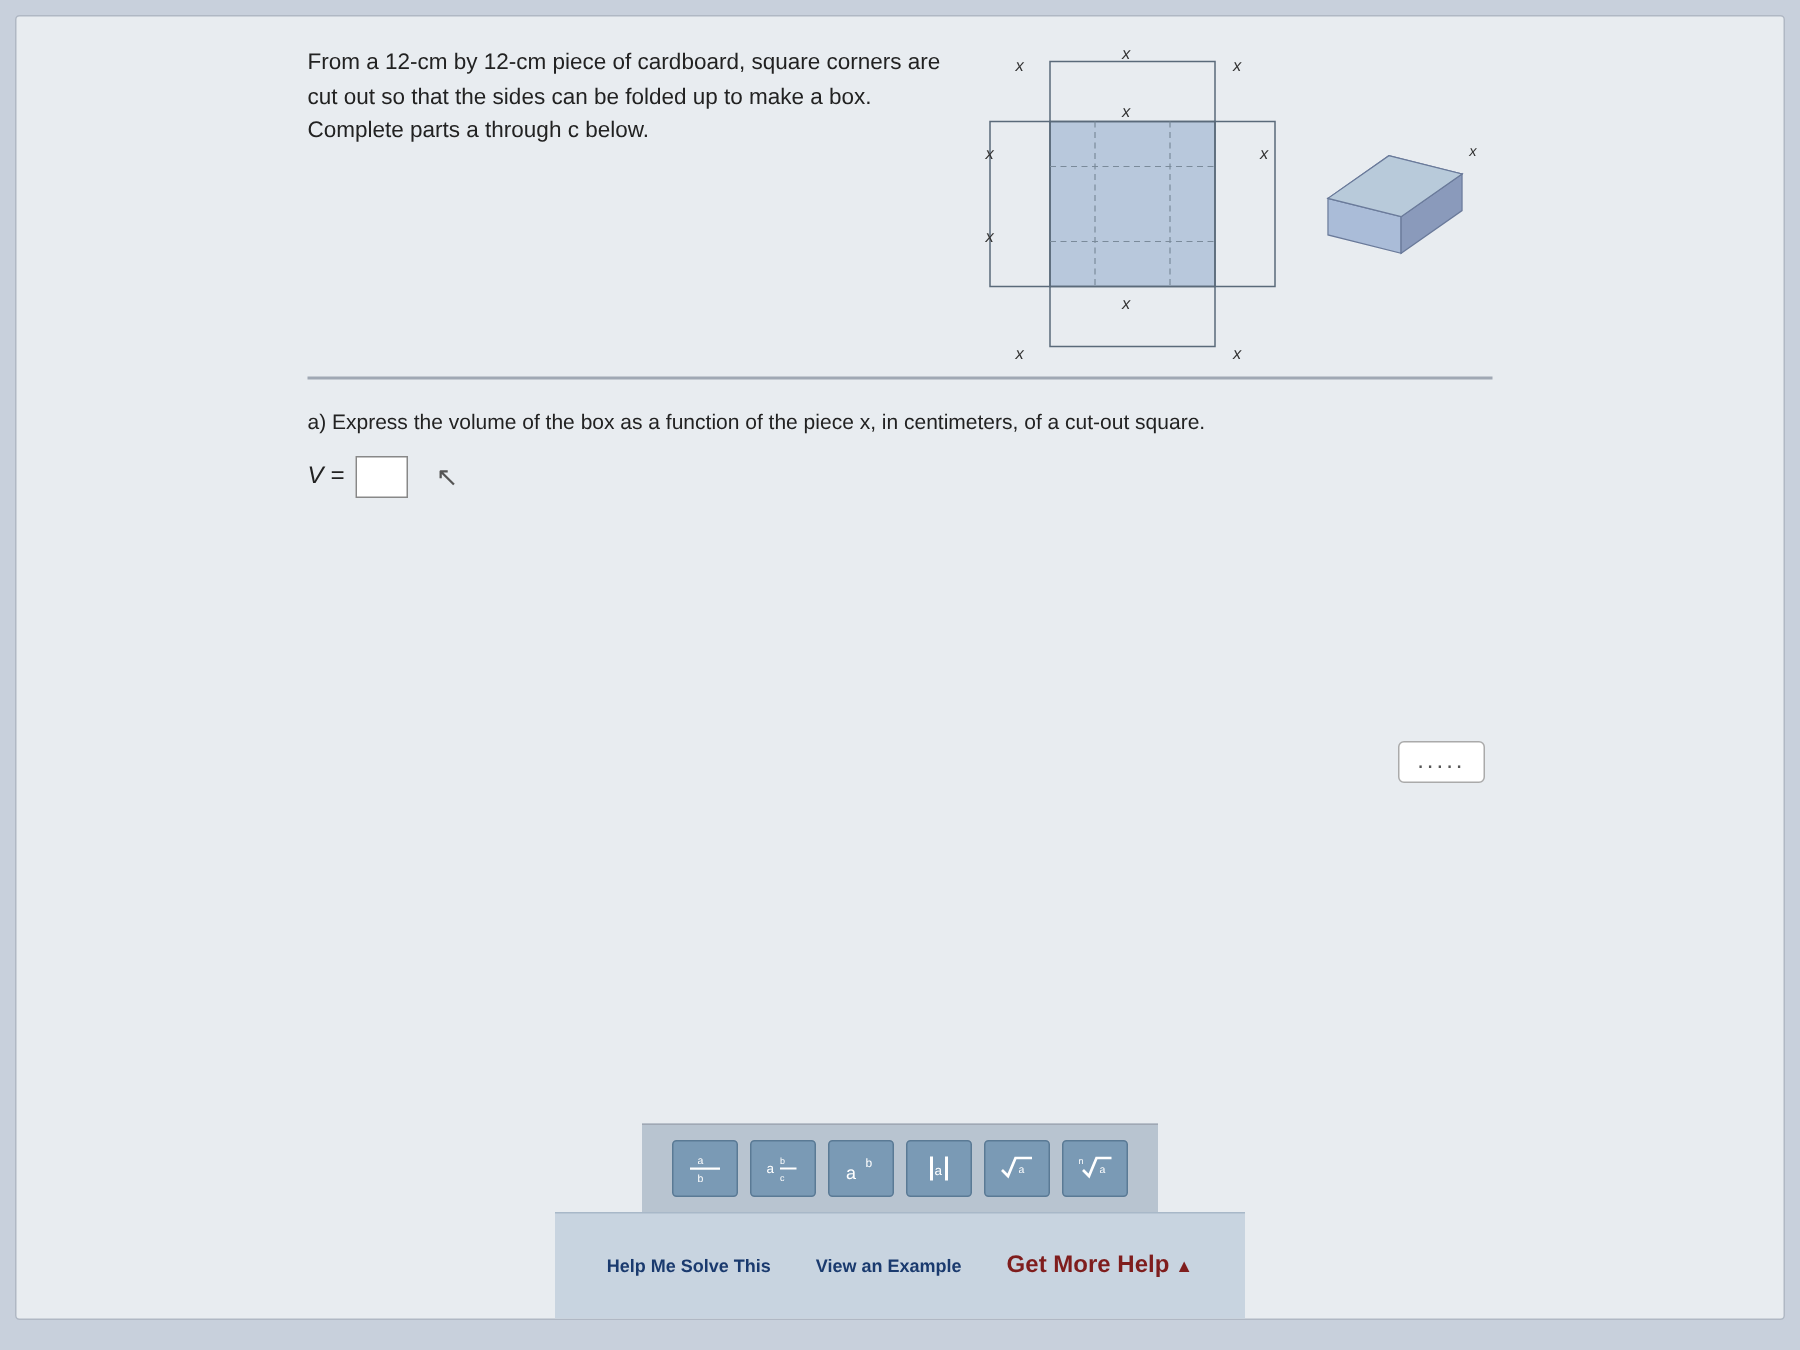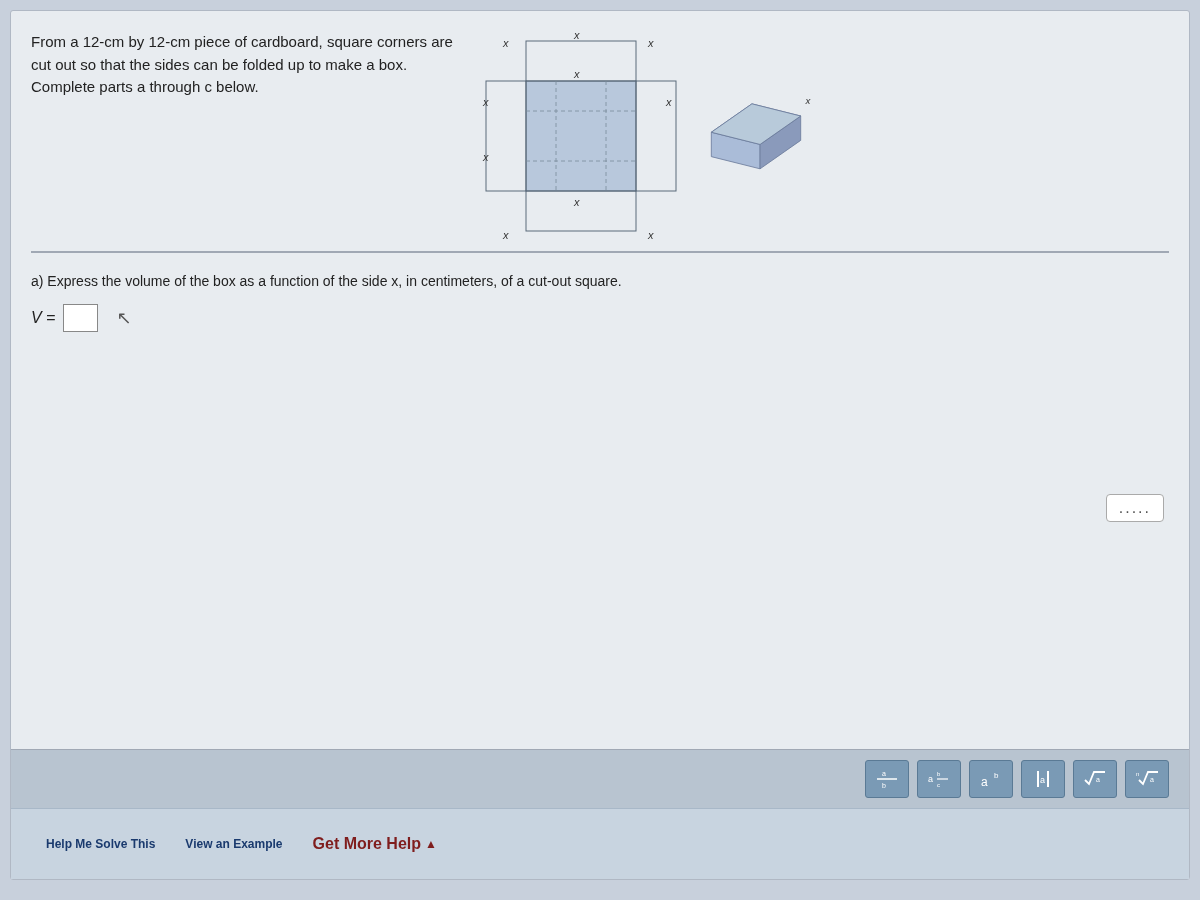--- a/index.html
+++ b/index.html
@@ -15,20 +15,21 @@
     .main-container {
       width: 1180px;
       margin: 10px auto;
       background: #e8ecf0;
       border: 1px solid #b0b8c4;
       border-radius: 3px;
       height: 870px;
       position: relative;
       display: flex;
       flex-direction: column;
+      align-items: center;
     }
 
     .content-area {
       flex: 1;
       padding: 20px 20px 10px 20px;
       position: relative;
     }
 
     .problem-section {
       display: flex;
@@ -263,21 +264,21 @@
           </svg>
         </div>
       </div>
     </div>
 
     <div style="position:absolute; right:15px; top:235px; display:flex; align-items:center; gap:8px;">
       <button class="dots-button">.....</button>
     </div>
 
     <div class="question-section">
-      <div class="question-text">a) Express the volume of the box as a function of the side x, in centimeters, of a cut-out square.</div>
+      <div class="question-text">a) Express the volume of the box as a function of the piece x, in centimeters, of a cut-out square.</div>
 
       <div class="answer-row">
         <span class="v-equals">V =</span>
         <input type="text" class="answer-input" style="">
         <span class="cursor-icon">↖</span>
       </div>
     </div>
 
   </div>
 

